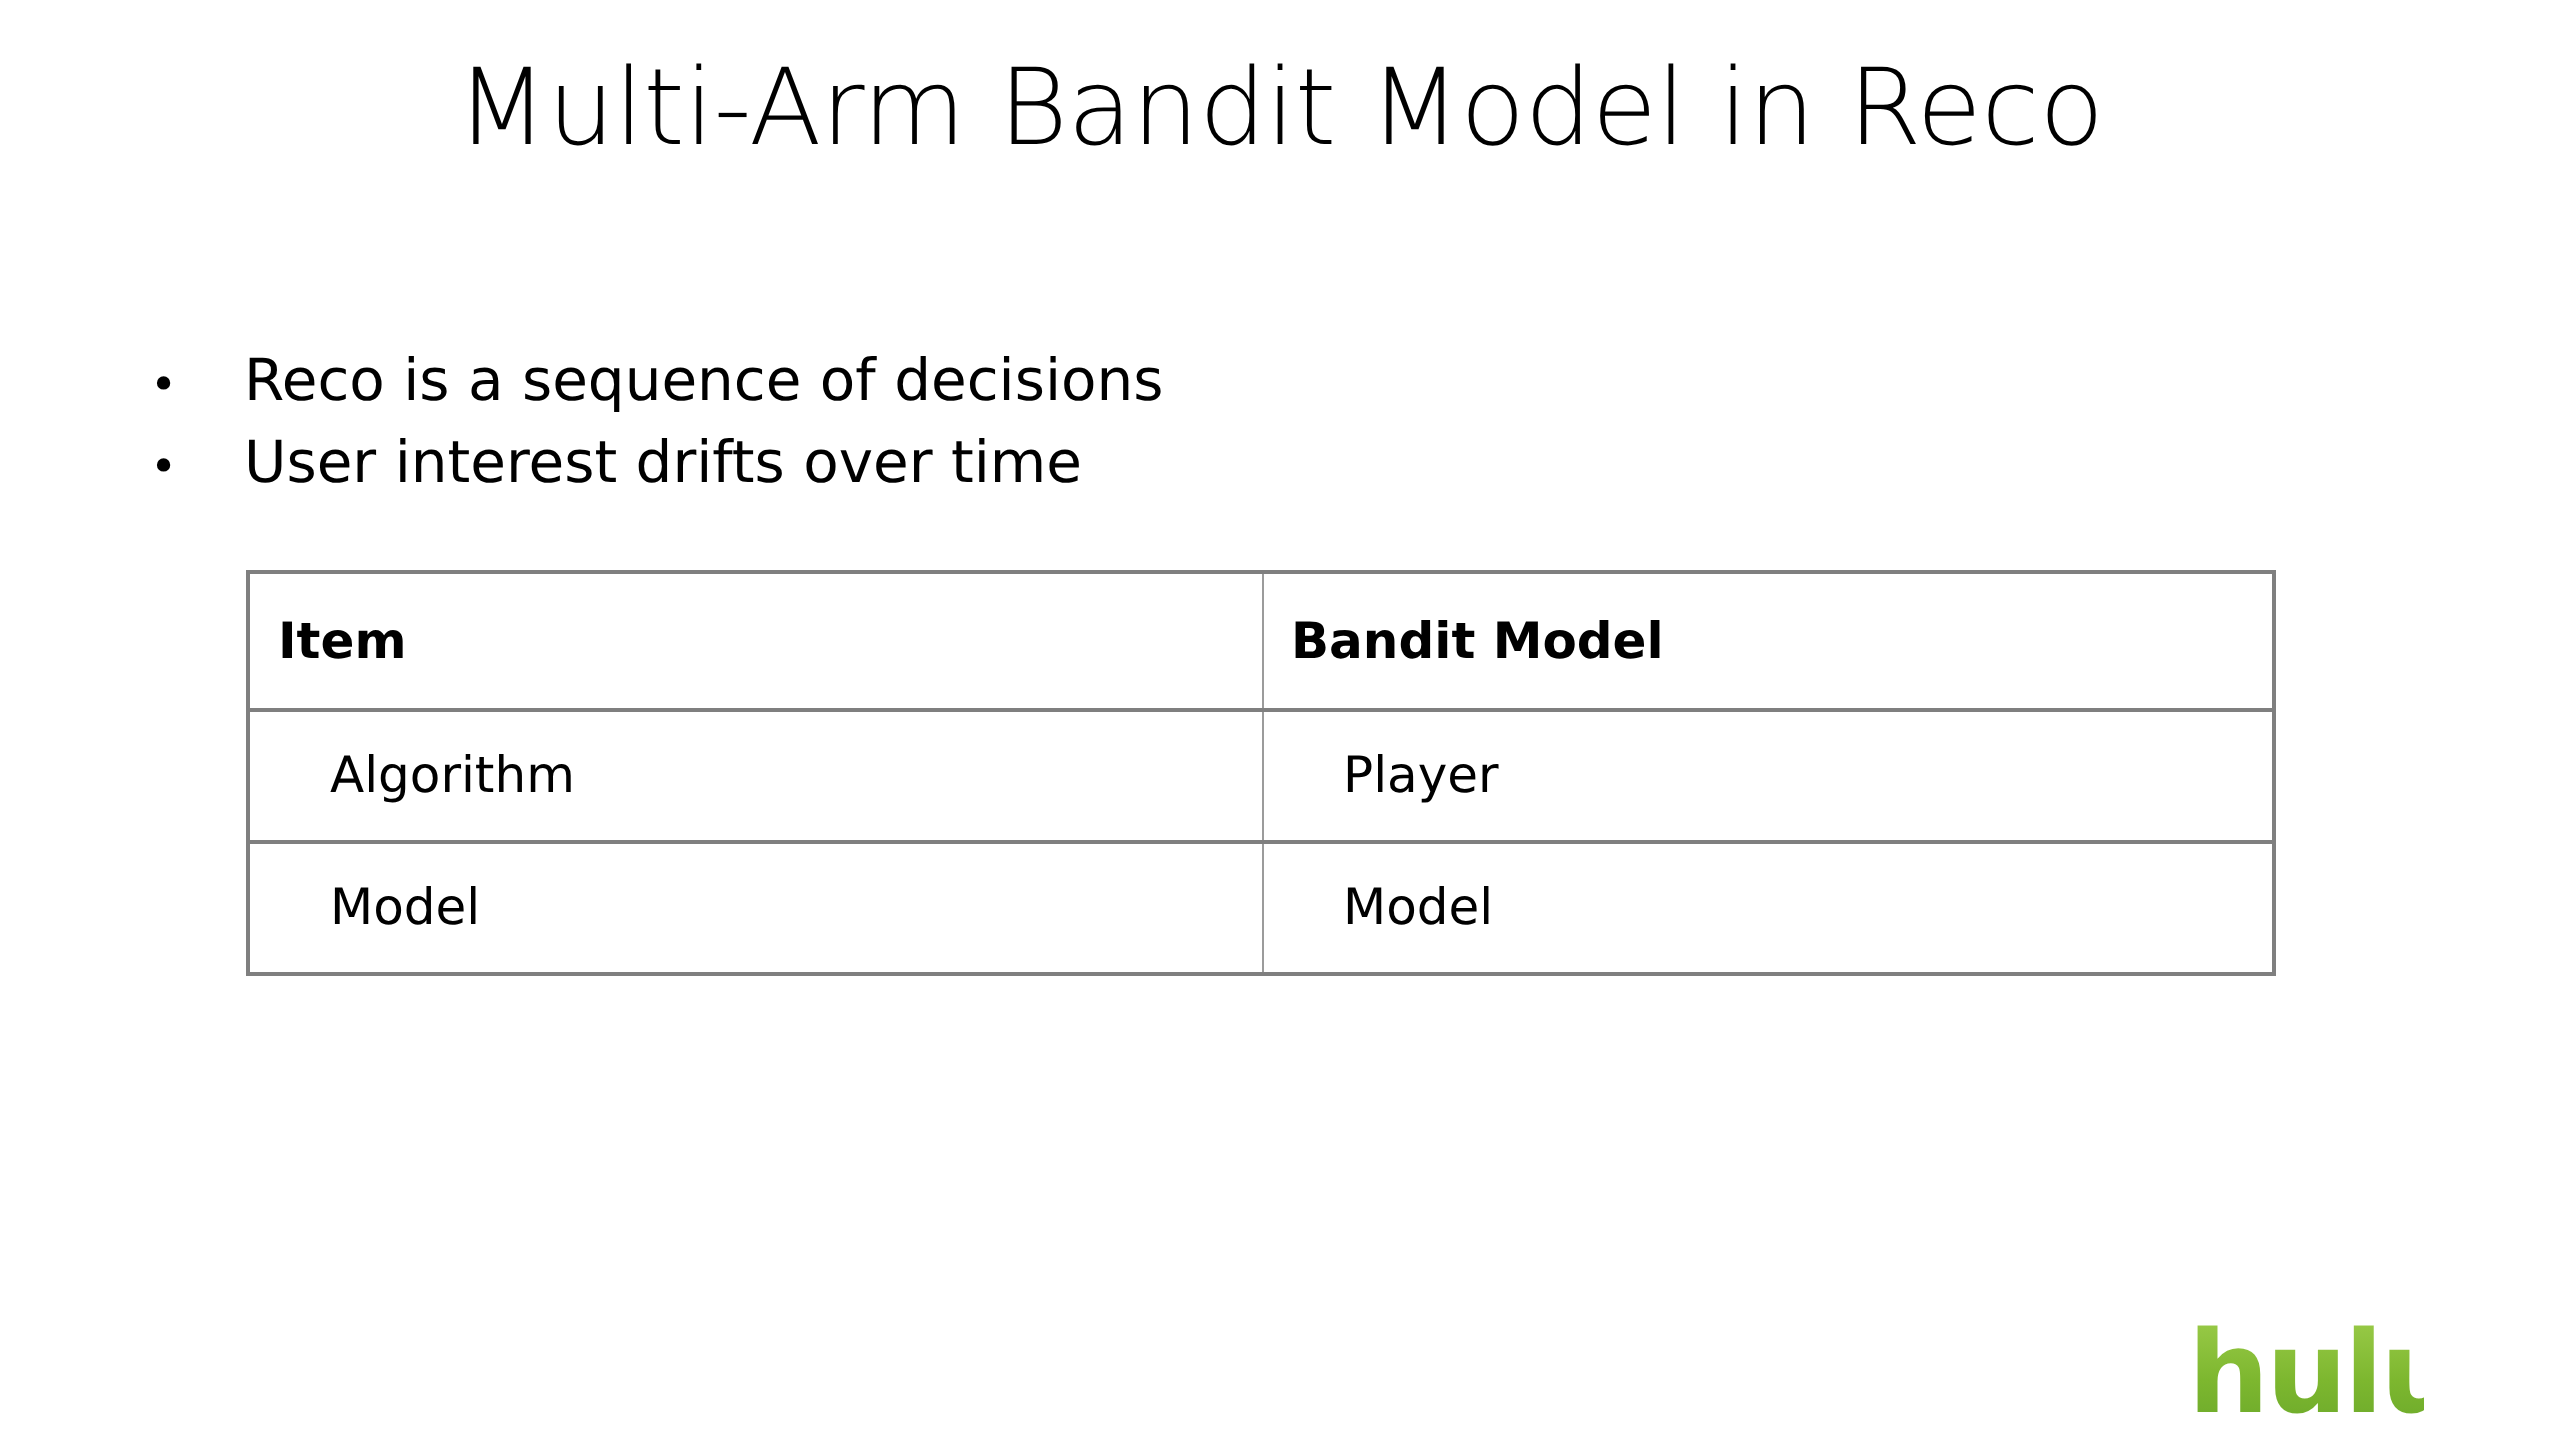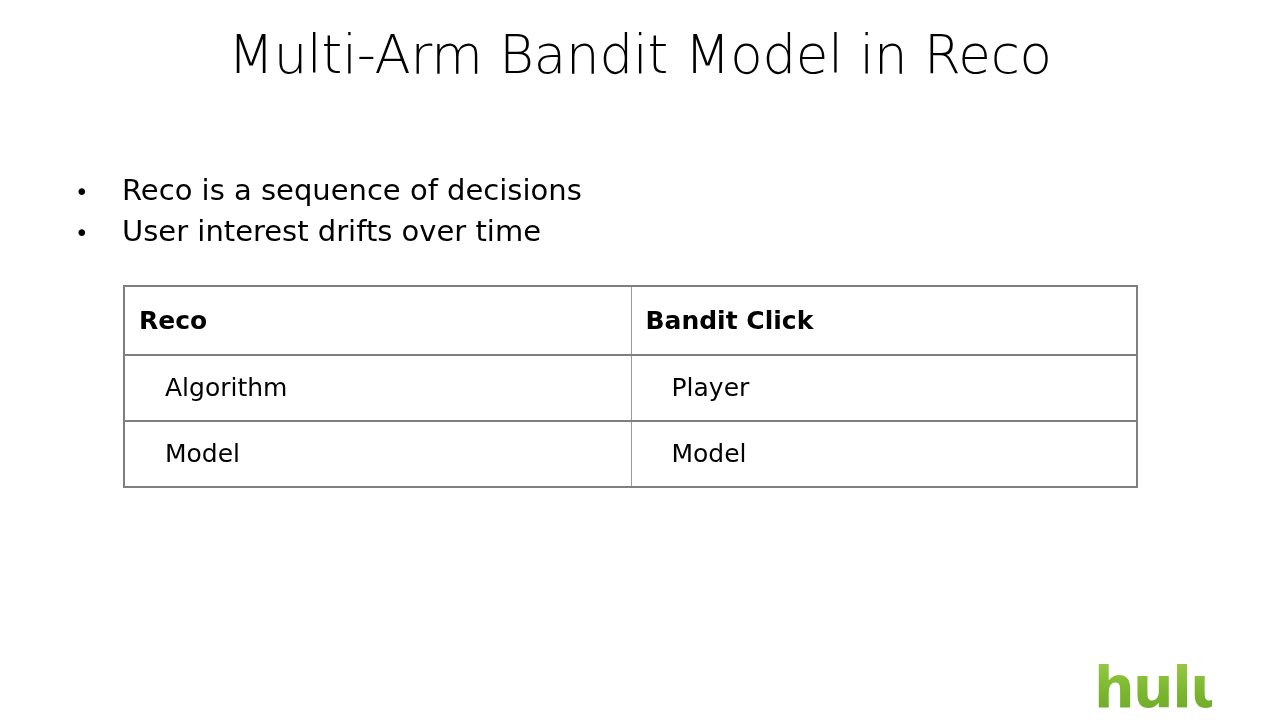--- a/index.html
+++ b/index.html
@@ -162,22 +162,22 @@
     </div>
   </div>
 
   <table class="content-table">
     <colgroup>
       <col class="col-a">
       <col class="col-b">
     </colgroup>
     <thead>
       <tr>
-        <th>Reco</th>
-        <th>Bandit Click</th>
+        <th>Item</th>
+        <th>Bandit Model</th>
       </tr>
     </thead>
     <tbody>
       <tr>
         <td>Algorithm</td>
         <td>Player</td>
       </tr>
       <tr>
         <td>Model</td>
         <td>Model</td>

